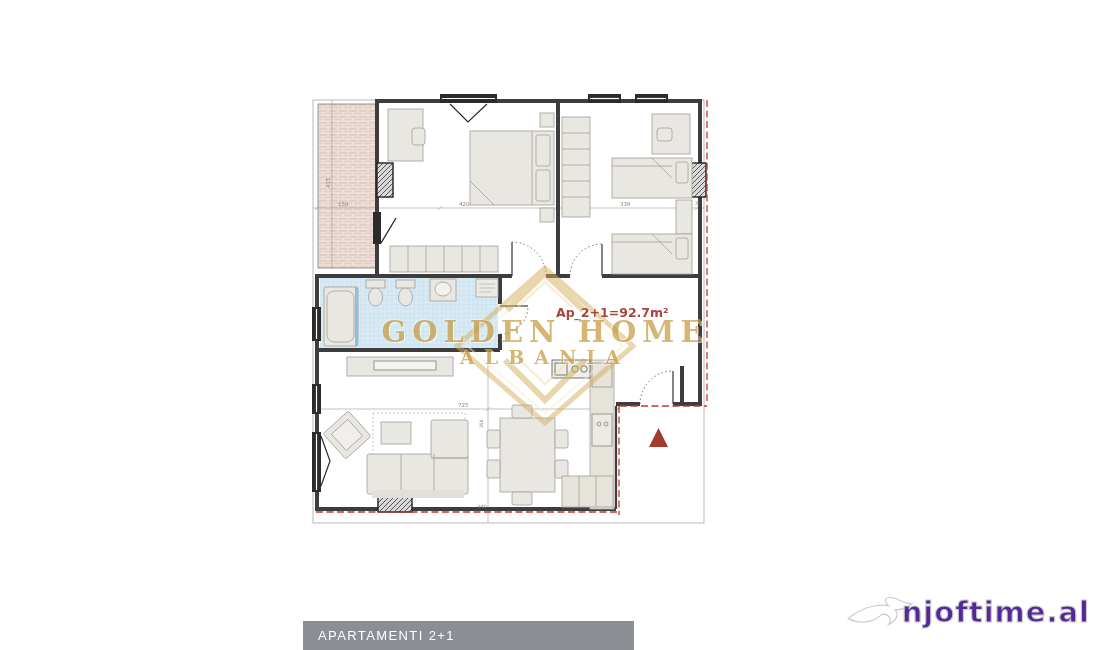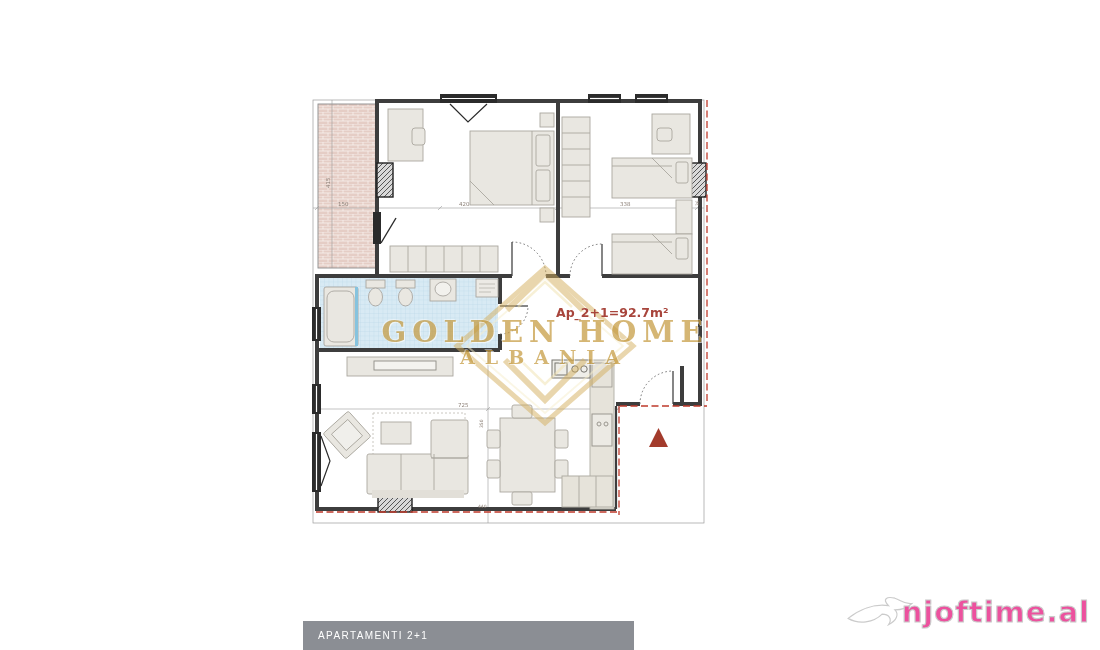--- a/index.html
+++ b/index.html
@@ -19,33 +19,33 @@
   }
   .wm-1{top:299px;font-size:29px;letter-spacing:6px;}
   .wm-2{top:330px;font-size:19px;letter-spacing:10px;}
 
   
   .banner{
     position:absolute;left:303px;top:621px;width:331px;height:29px;
     background:#8b8e94;display:flex;align-items:center;
   }
   .banner span{
-    color:#ffffff;font-size:10px;letter-spacing:1.4px;padding-left:15px;
+    color:#ffffff;font-size:13px;letter-spacing:1.4px;padding-left:15px;
     font-family:"Liberation Sans",sans-serif;
   }
 
   
   .brand{
     position:absolute;right:10px;bottom:21px;display:flex;align-items:center;
     opacity:.95;
   }
   .brand .bird{margin-right:-14px;}
   .brand span{
     font-family:"DejaVu Sans",sans-serif;font-weight:bold;font-size:29px;
-    color:#ec4899;-webkit-text-stroke:1.1px #c9c9c9;
+    color:#4c1d95;-webkit-text-stroke:1.1px #c9c9c9;
     text-shadow:0 0 1px #cccccc;letter-spacing:1px;
   }
 </style>
 </head>
 <body>
 
 <div class="plan-wrap">
 
   <svg class="plan-svg" viewBox="305 68 405 450">
     <defs>

